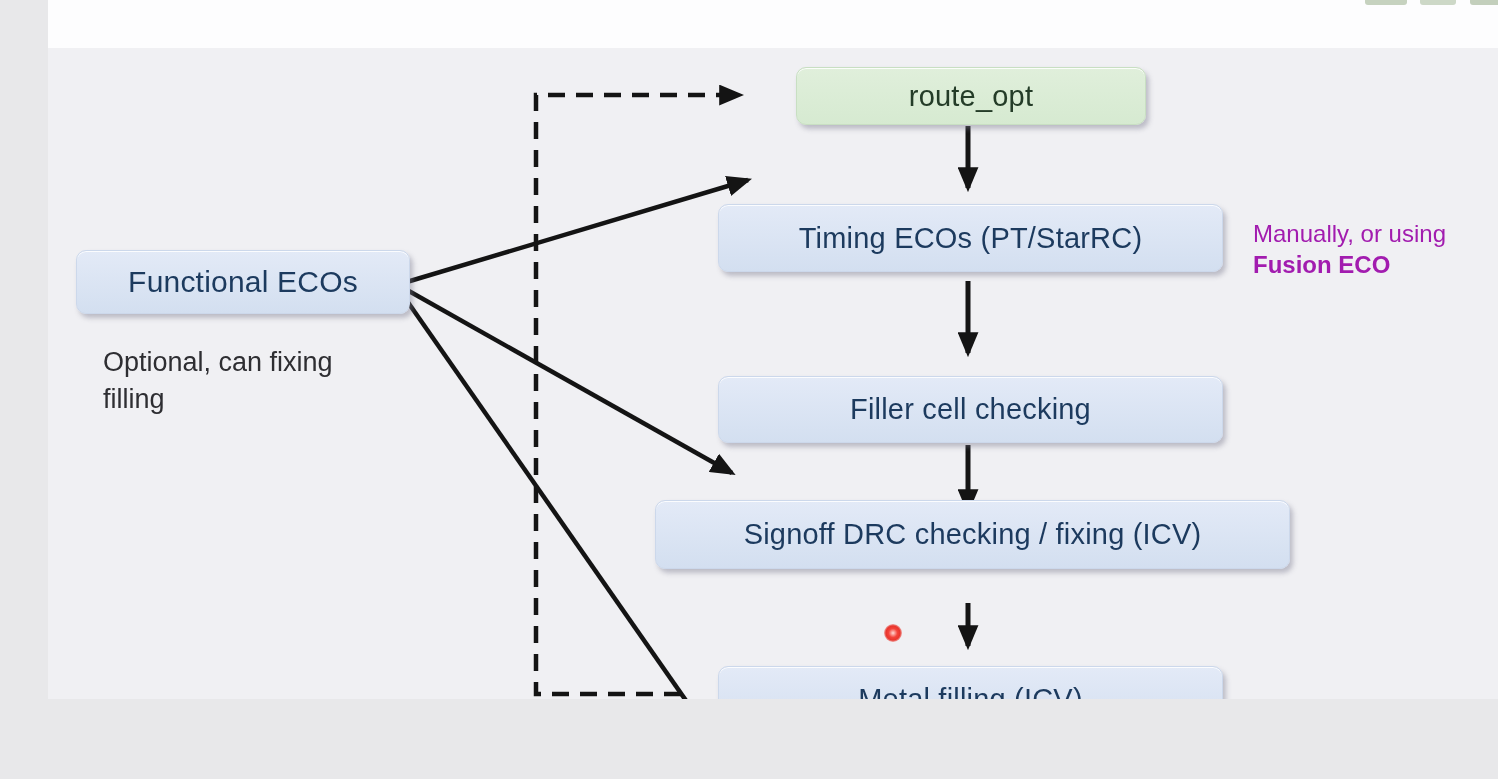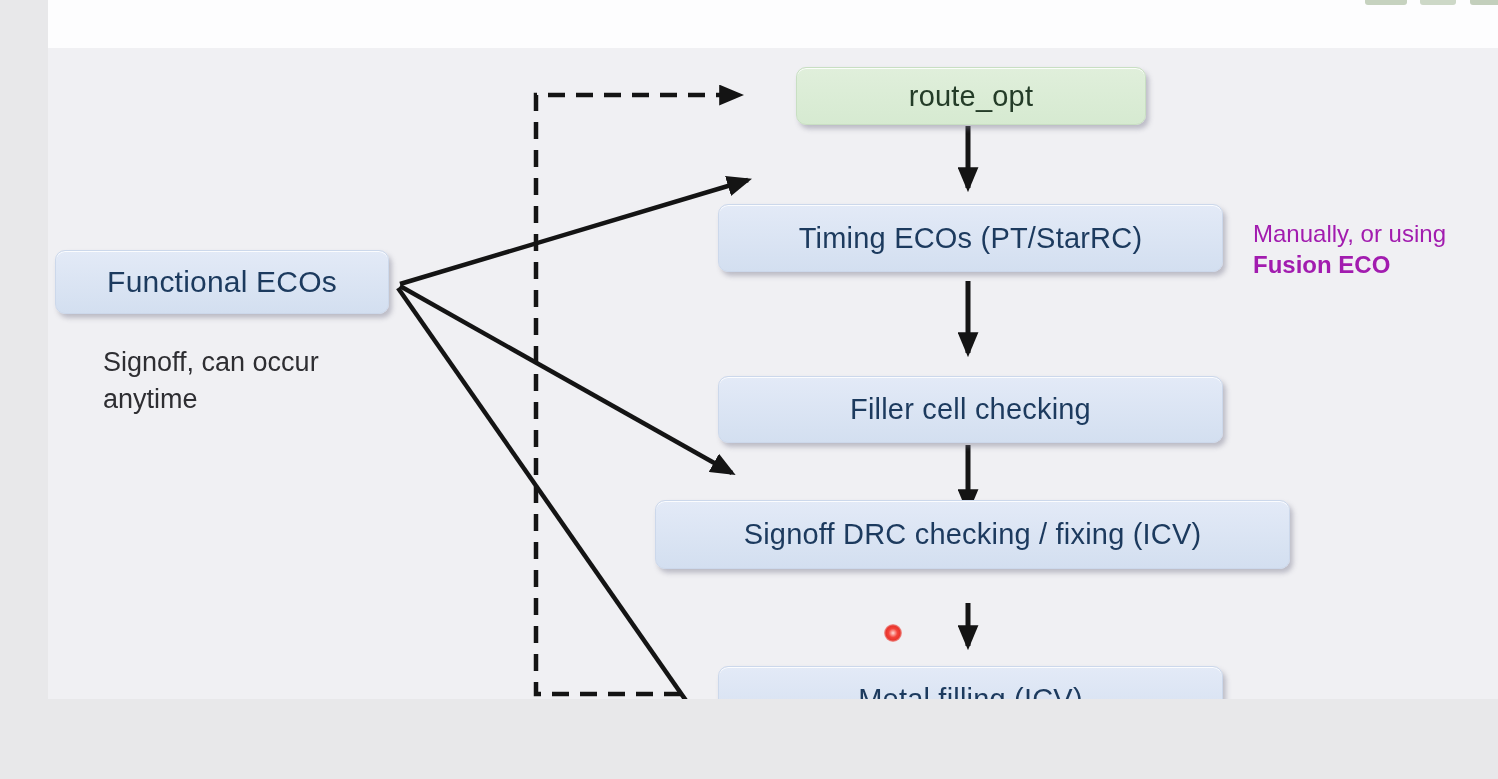--- a/index.html
+++ b/index.html
@@ -111,31 +111,31 @@
   </div>
 
   <div class="node blue" style="left:607px;top:500px;width:633px;height:67px">
     <span>Signoff DRC checking / fixing (ICV)</span>
   </div>
 
   <div class="node blue" style="left:670px;top:666px;width:503px;height:64px">
     <span>Metal filling (ICV)</span>
   </div>
 
-  <div class="node blue" style="left:7px;top:250px;width:332px;height:62px;font-size:30px">
+  <div class="node blue" style="left:28px;top:250px;width:332px;height:62px;font-size:30px">
     <span>Functional ECOs</span>
   </div>
 
   <div class="annotation" id="timing-note">
     <span>Manually, or using</span><br>
     <span class="emph">Fusion ECO</span>
   </div>
 
   <div class="annotation" id="functional-note">
-    <span>Signoff, can occur</span><br>
-    <span>anytime</span>
+    <span>Optional, can fixing</span><br>
+    <span>filling</span>
   </div>
 
   <div id="laser-dot"></div>
 
   <div id="corner-artifact"></div>
 
 </div>
 
 </body></html>

